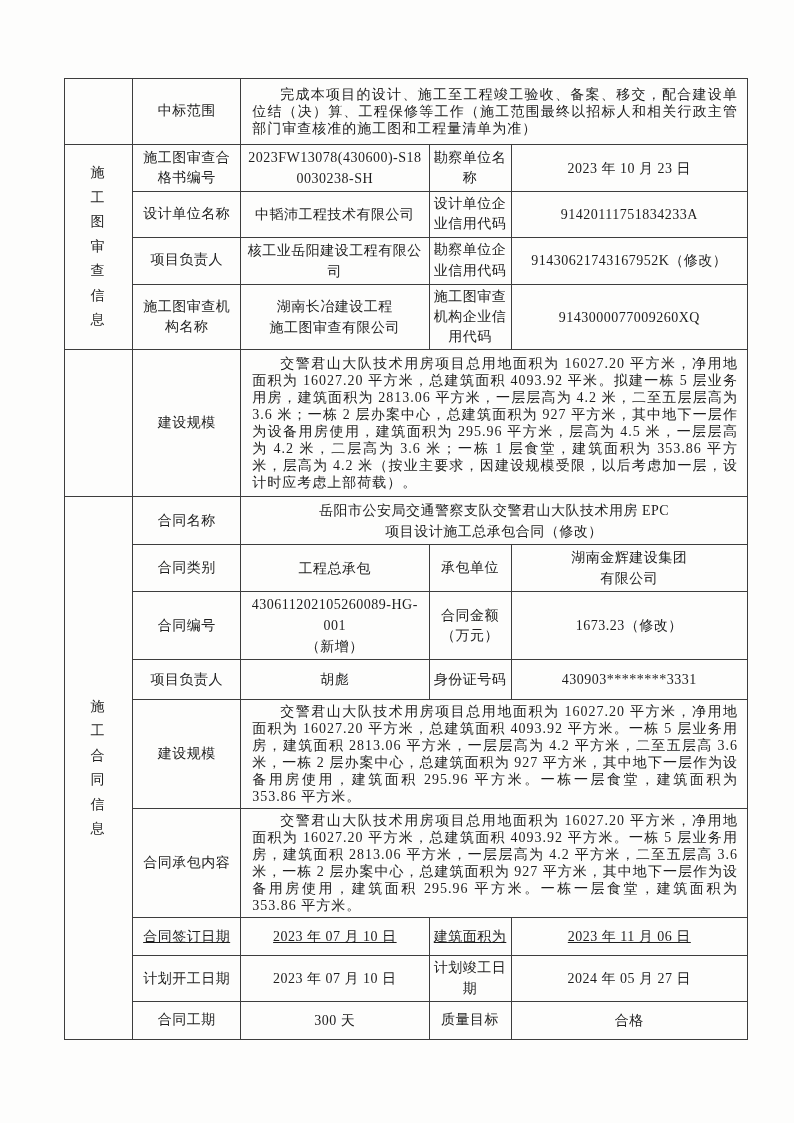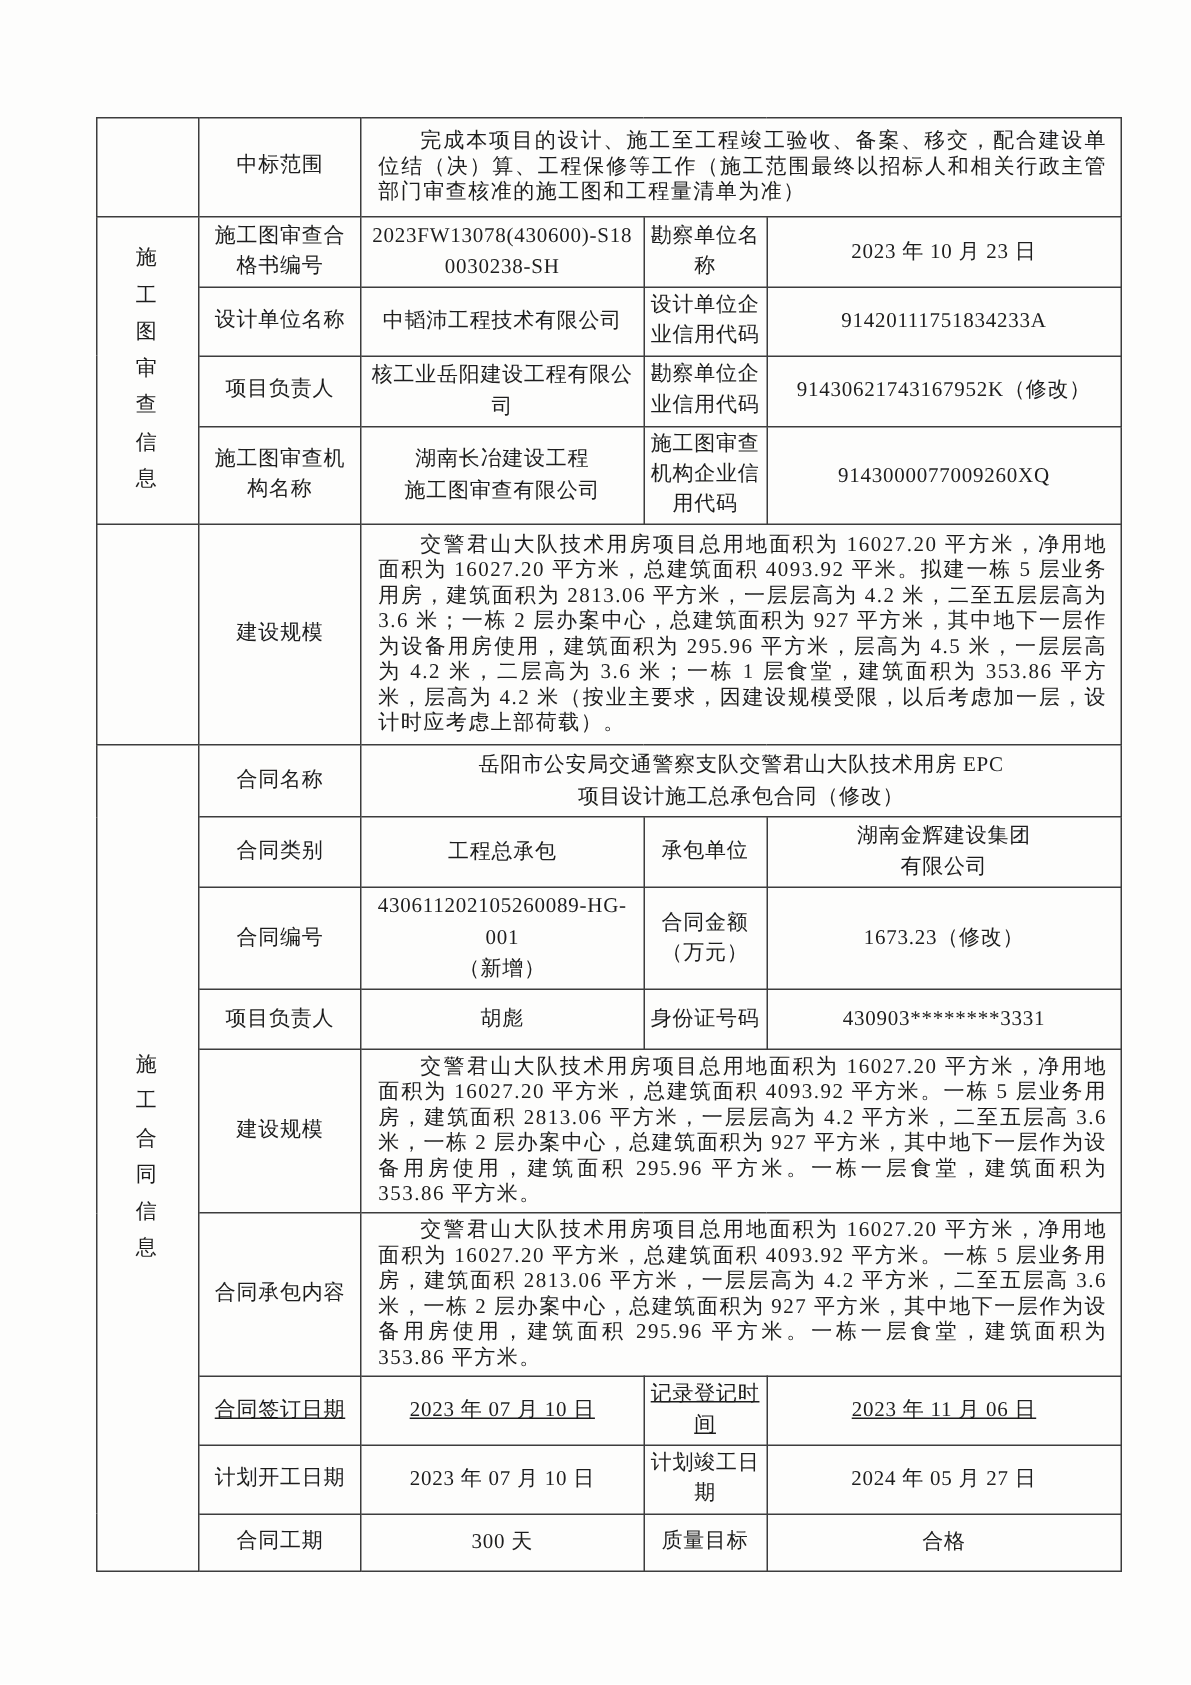--- a/index.html
+++ b/index.html
@@ -163,21 +163,21 @@
     </tr>
 
     <tr class="r12">
       <td class="label">合同承包内容</td>
       <td class="para" colspan="3">交警君山大队技术用房项目总用地面积为 16027.20 平方米，净用地面积为 16027.20 平方米，总建筑面积 4093.92 平方米。一栋 5 层业务用房，建筑面积 2813.06 平方米，一层层高为 4.2 平方米，二至五层高 3.6 米，一栋 2 层办案中心，总建筑面积为 927 平方米，其中地下一层作为设备用房使用，建筑面积 295.96 平方米。一栋一层食堂，建筑面积为 353.86 平方米。</td>
     </tr>
 
     <tr class="r13">
       <td class="label">合同签订日期</td>
       <td class="value">2023 年 07 月 10 日</td>
-      <td class="c4label">记录登记时间</td>
+      <td class="c4label">建筑面积为</td>
       <td class="value">2023 年 11 月 06 日</td>
     </tr>
 
     <tr class="r14">
       <td class="label">计划开工日期</td>
       <td class="value">2023 年 07 月 10 日</td>
       <td class="c4label">计划竣工日期</td>
       <td class="value">2024 年 05 月 27 日</td>
     </tr>
 

